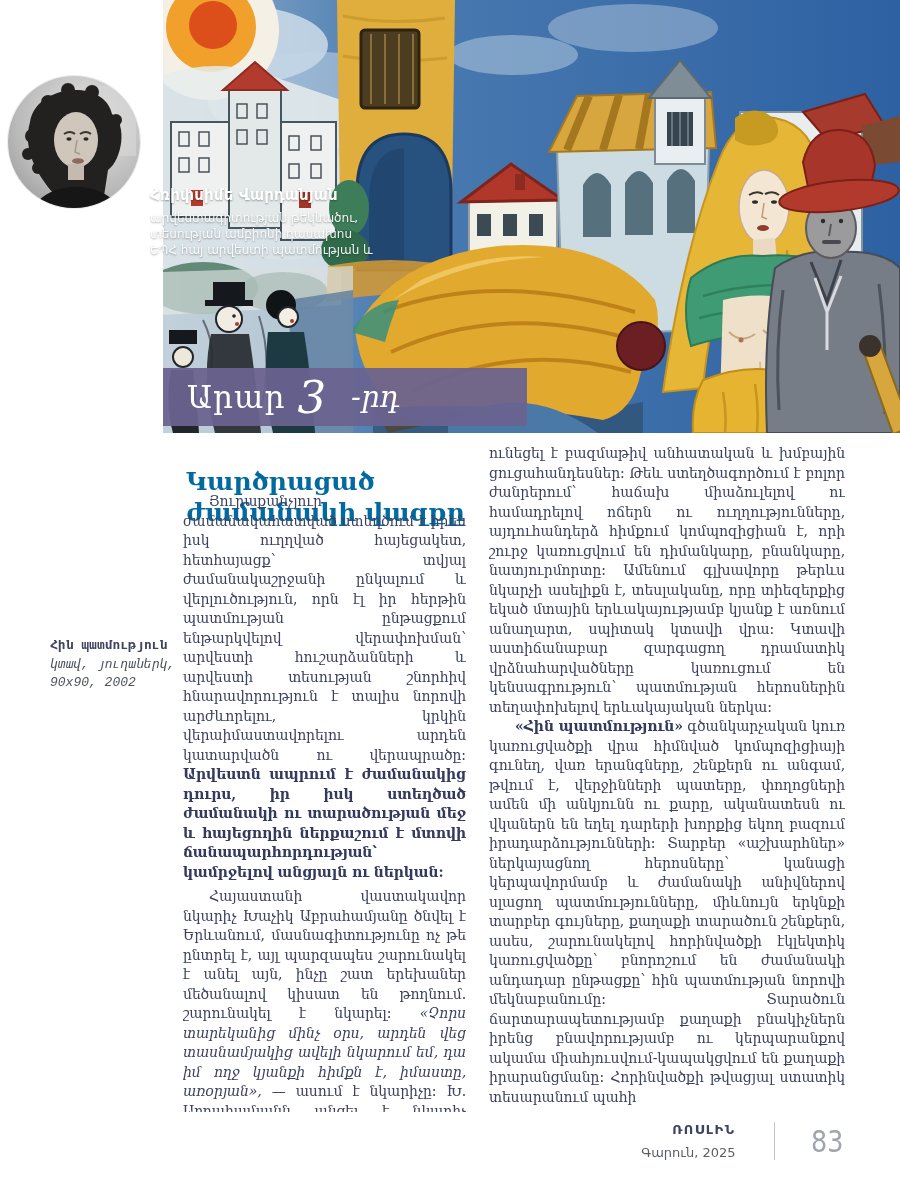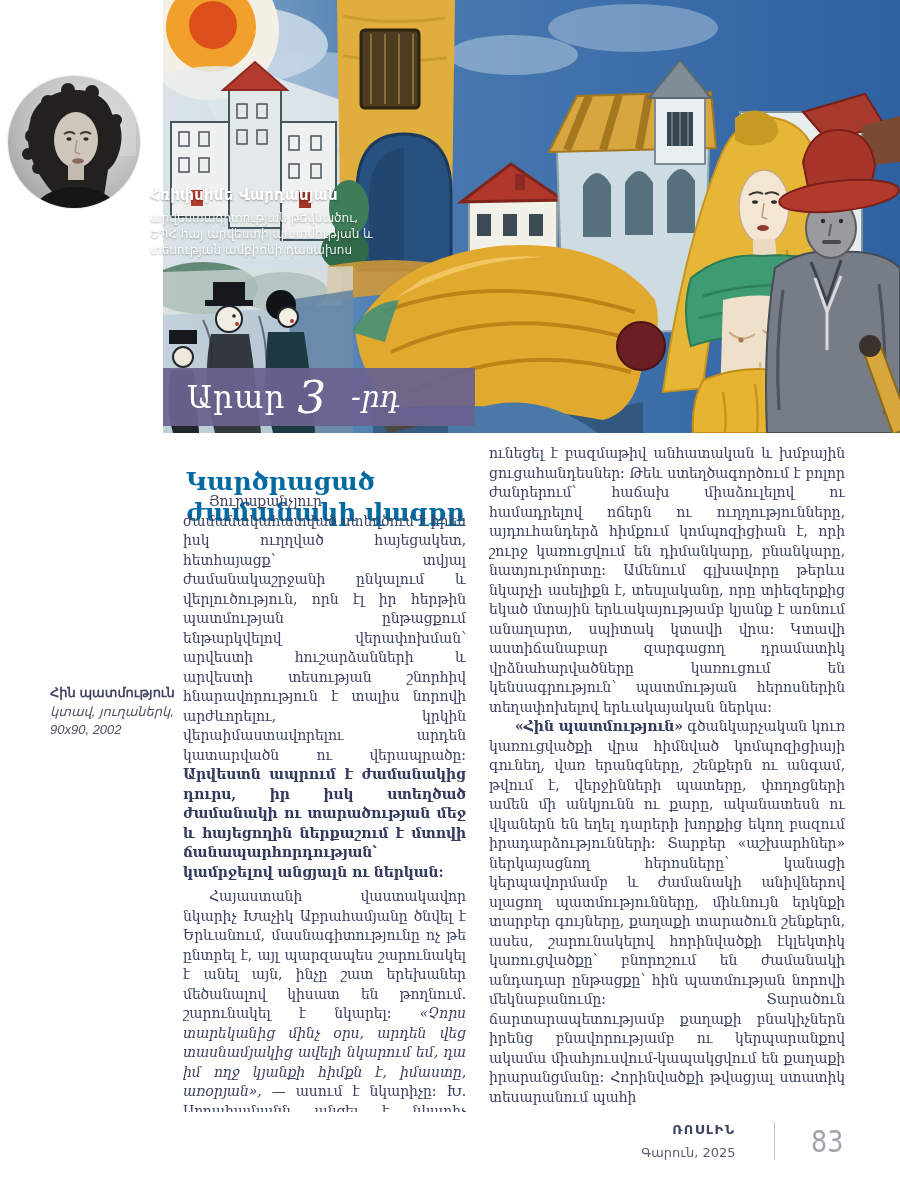--- a/index.html
+++ b/index.html
@@ -13,32 +13,32 @@
   .painting-wrap svg{display:block;}
   
   .author-photo{position:absolute;left:8px;top:76px;width:132px;height:132px;border-radius:50%;
     overflow:hidden;box-shadow:0 0 0 1px rgba(0,0,0,.08);z-index:6;}
   
   .author-info{position:absolute;left:150px;top:186px;width:270px;z-index:7;color:#ffffff;
     font-family:"DejaVu Sans","Liberation Sans",sans-serif;text-shadow:0 1px 2px rgba(0,0,0,.35);}
   .author-name{font-size:15px;font-weight:bold;letter-spacing:.2px;margin-bottom:6px;}
   .author-cred{font-size:12px;line-height:16px;color:rgba(255,255,255,.93);}
   
-  .banner{position:absolute;left:163px;top:368px;width:312px;height:58px;
+  .banner{position:absolute;left:163px;top:368px;width:364px;height:58px;
     background:rgba(106,99,143,.94);z-index:8;display:flex;align-items:center;
     padding-left:24px;box-sizing:border-box;color:#fff;}
   .banner .w1{font-size:31px;letter-spacing:1px;}
   .banner .w2{font-size:45px;font-style:italic;margin-left:12px;line-height:1;}
   .banner .w3{font-size:29px;font-style:italic;line-height:1;margin-left:25px;}
   
   .article-title{position:absolute;left:186px;top:438px;width:285px;
     font-size:25px;line-height:31px;font-weight:bold;color:#0369a1;margin-top:28px;}
   
   .caption{position:absolute;left:50px;top:637px;width:135px;
-    font-family:Liberation Sans, sans-serif;margin-top:48px;}
+    font-family:Liberation Mono, monospace;}
   .caption-title{font-size:13px;font-weight:bold;color:#3f4560;margin-bottom:3px;}
   .caption-line{font-size:13px;font-style:italic;color:#4e525e;line-height:18px;}
   
   .body-col{position:absolute;text-align:justify;color:#3b4160;
     font-size:14px;line-height:19.5px;letter-spacing:-0.1px;overflow:hidden;}
   .col1{left:183px;top:492px;width:283px;height:620px;}
   .col2{left:489px;top:444px;width:356px;height:680px;}
   .body-col p{margin:0;}
   .indent{text-indent:26px;}
   .gap-top{margin-top:5px !important;}
@@ -285,22 +285,22 @@
       <path d="M69,64 l-2,12 l5,2" stroke="#a8988a" stroke-width="1.5" fill="none"></path>
       <ellipse cx="70" cy="85" rx="6" ry="2.8" fill="#8d6a5e"></ellipse>
       <rect x="60" y="88" width="16" height="16" fill="#c4bab0"></rect>
       <path d="M26,132 C38,104 98,104 110,132 z" fill="#161616"></path>
     </svg>
   </div>
 
   <div class="author-info">
     <div class="author-name">Հռիփսիմե Վարդանյան</div>
     <div class="author-cred">արվեստագիտության թեկնածու,</div>
+    <div class="author-cred">տեսության ամբիոնի դասախոս</div>
     <div class="author-cred">ԵՊՀ հայ արվեստի պատմության և</div>
-    <div class="author-cred">տեսության ամբիոնի դասախոս</div>
   </div>
 
   <div class="banner">
     <span class="w1">Արար</span>
     <span class="w2">3</span>
     <span class="w3">-րդ</span>
   </div>
 
   <h1 class="article-title">Կարծրացած ժամանակի վազքը</h1>
 

